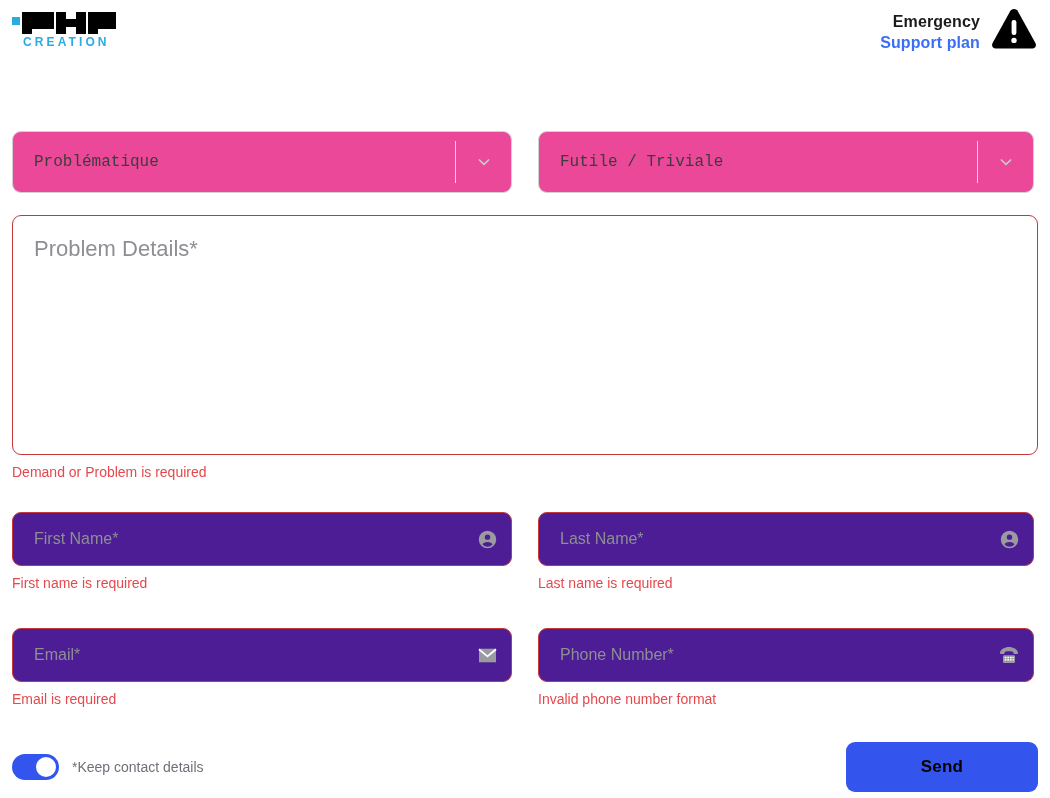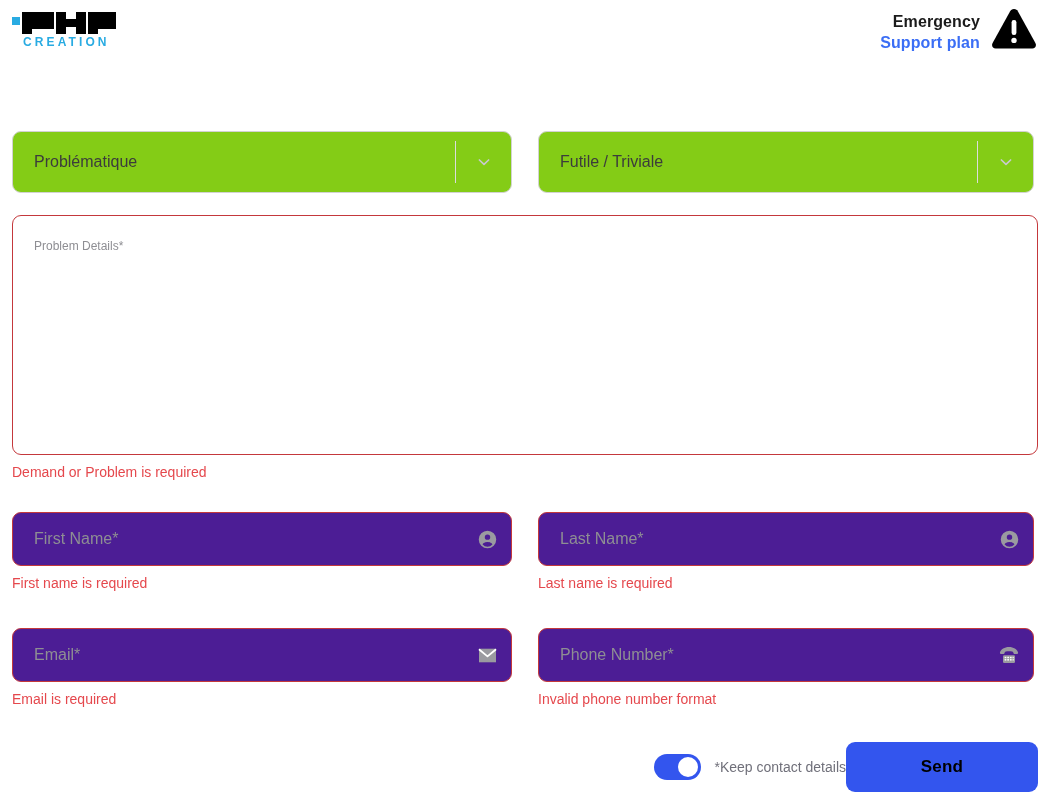--- a/index.html
+++ b/index.html
@@ -79,25 +79,26 @@
 
   .col-left  { position: absolute; left: 0;   width: 500px; }
   .col-right { position: absolute; left: 526px; width: 496px; }
 
   
   .select-box {
     height: 62px;
     box-sizing: border-box;
     border: 1px solid #d2d2d2;
     border-radius: 9px;
-    background: #84cc16;
+    background: #ec4899;
     display: flex;
     align-items: center;
     position: relative;
     cursor: pointer;
+    font-family: Liberation Mono, monospace;
   }
   .select-value {
     flex: 1;
     padding-left: 21px;
     font-size: 16px;
     color: #3c3c3c;
     white-space: nowrap;
     overflow: hidden;
   }
   .select-sep {
@@ -116,21 +117,21 @@
   .textarea-box {
     box-sizing: border-box;
     height: 240px;
     border: 1px solid #c4383c;
     border-radius: 9px;
     background: #fff;
     padding: 20px 21px;
     cursor: text;
   }
   .textarea-placeholder {
-    font-size: 12px;
+    font-size: 22px;
     color: #8e8e93;
   }
 
   
   .input-box {
     box-sizing: border-box;
     height: 54px;
     border: 1px solid #c4383c;
     border-radius: 9px;
     background: #4c1d95;
@@ -166,21 +167,21 @@
 
   
   .footer {
     position: absolute;
     left: 12px;
     top: 742px;
     width: 1026px;
     height: 50px;
     display: flex;
     align-items: center;
-    justify-content: flex-end;
+    justify-content: space-between;
   }
   .toggle-group {
     display: flex;
     align-items: center;
     gap: 13px;
   }
   .toggle {
     width: 47px;
     height: 26px;
     border-radius: 13px;

